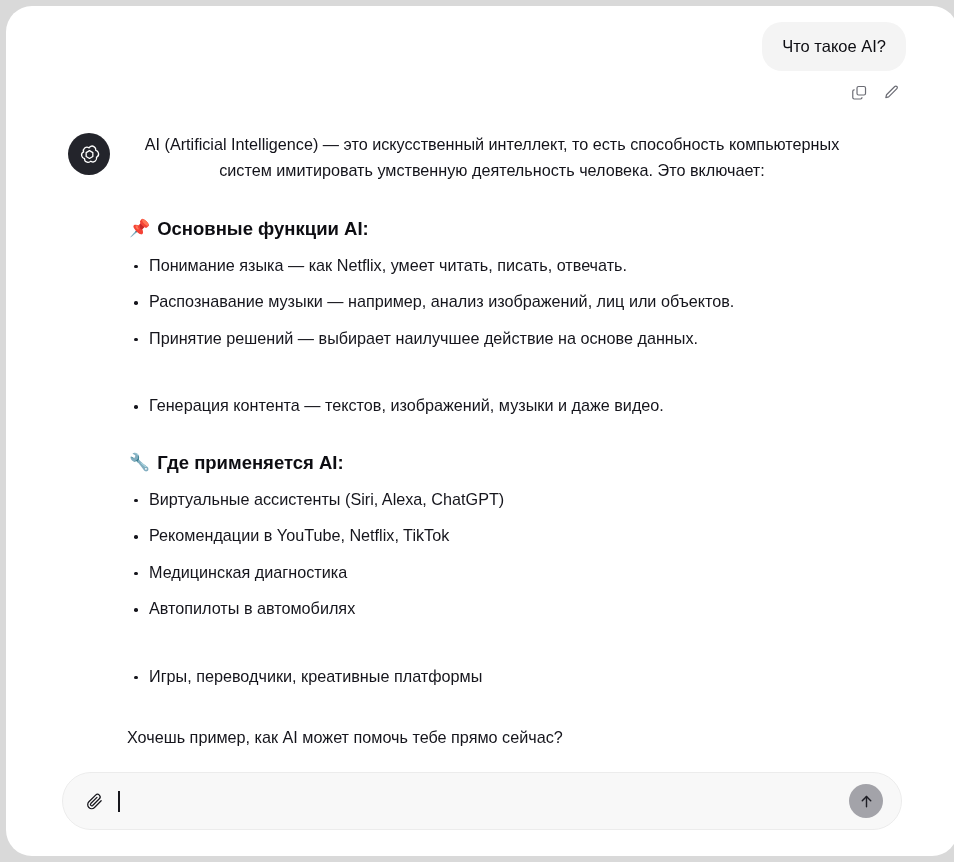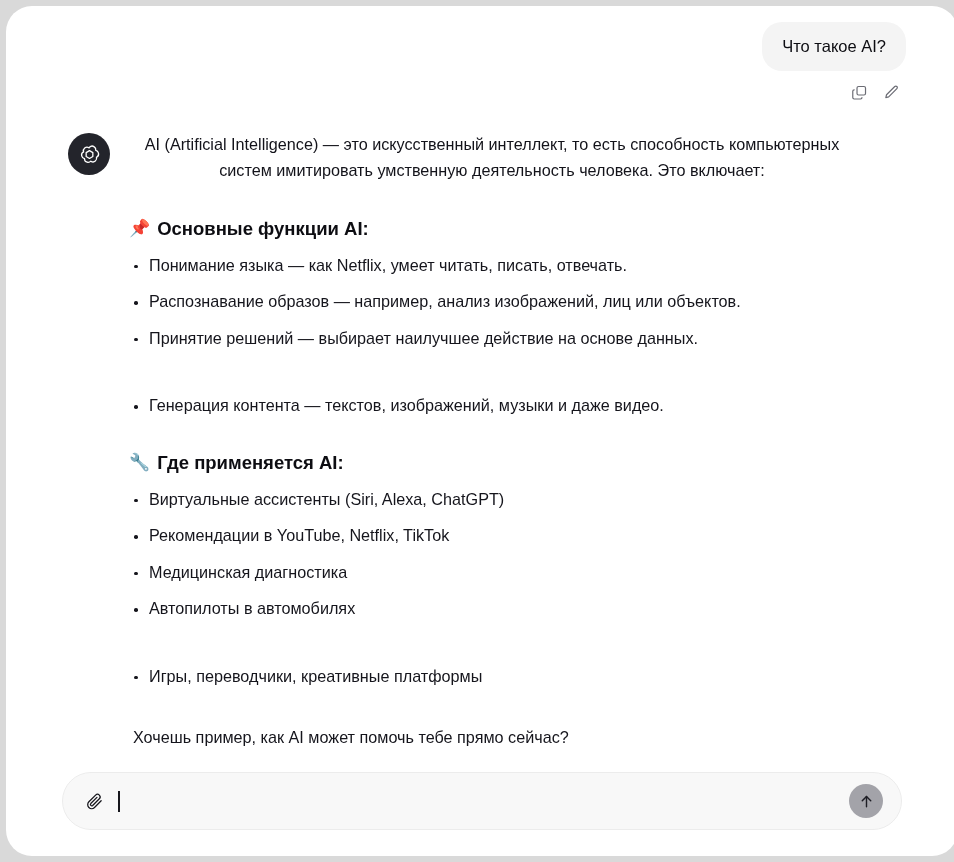--- a/index.html
+++ b/index.html
@@ -126,21 +126,21 @@
     content: "";
     position: absolute;
     left: 7px;
     top: 11px;
     width: 3.5px;
     height: 3.5px;
     border-radius: 50%;
     background: #15151c;
   }
   .closing-para {
-    margin: 36px 0 0 6px;
+    margin: 36px 0 0 0;
     font-size: 16.2px;
     color: #15151c;
   }
   .assistant-actions {
     display: flex;
     gap: 12px;
     margin-top: 12px;
     margin-left: -2px;
   }
 
@@ -235,21 +235,21 @@
       <div class="assistant-body">
 
         <p class="intro-para">AI (Artificial Intelligence) — это искусственный интеллект, то есть способность компьютерных систем имитировать умственную деятельность человека. Это включает:</p>
 
         <div class="section-head">
           <span class="emoji">📌</span>
           <span>Основные функции AI:</span>
         </div>
         <ul class="bullet-list">
           <li>Понимание языка — как Netflix, умеет читать, писать, отвечать.</li>
-          <li>Распознавание образов — например, анализ изображений, лиц или объектов.</li>
+          <li>Распознавание музыки — например, анализ изображений, лиц или объектов.</li>
           <li>Принятие решений — выбирает наилучшее действие на основе данных.</li>
           <li>Генерация контента — текстов, изображений, музыки и даже видео.</li>
         </ul>
 
         <div class="section-head">
           <span class="emoji">🔧</span>
           <span>Где применяется AI:</span>
         </div>
         <ul class="bullet-list">
           <li>Виртуальные ассистенты (Siri, Alexa, ChatGPT)</li>

